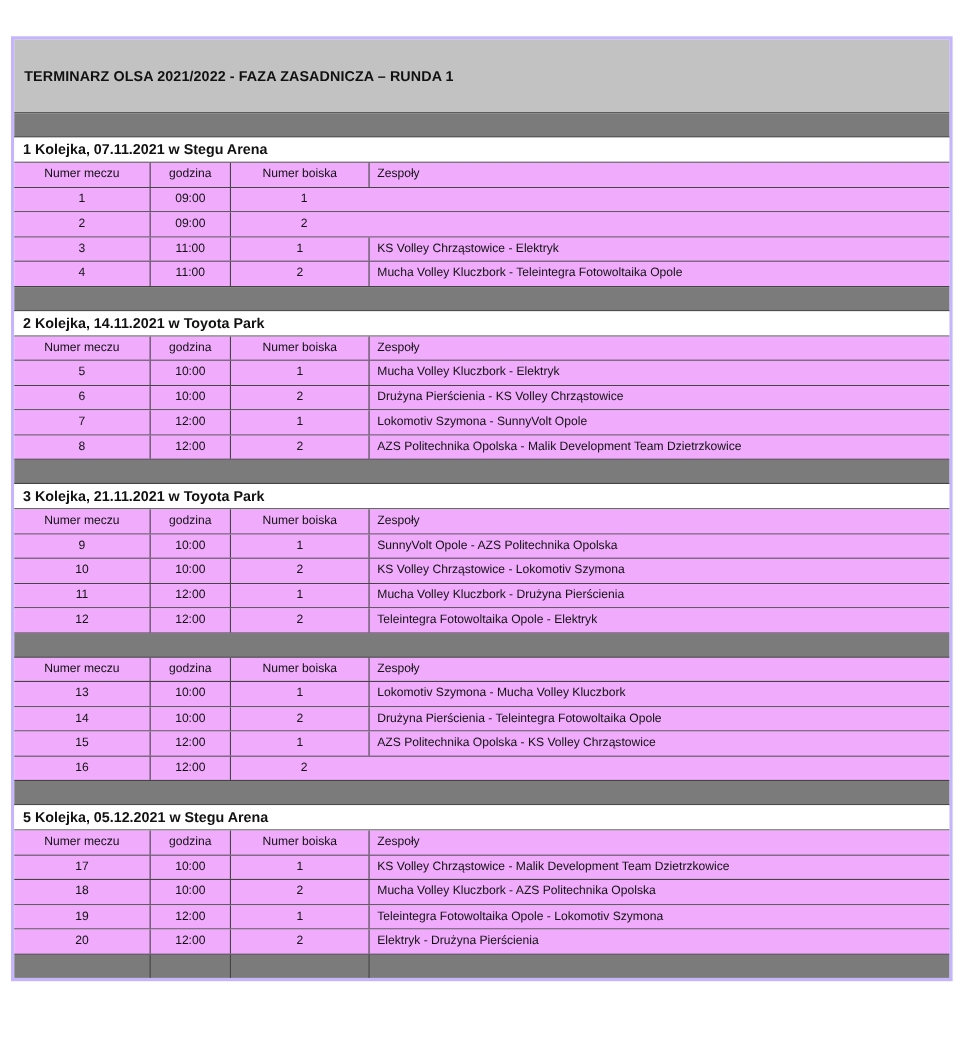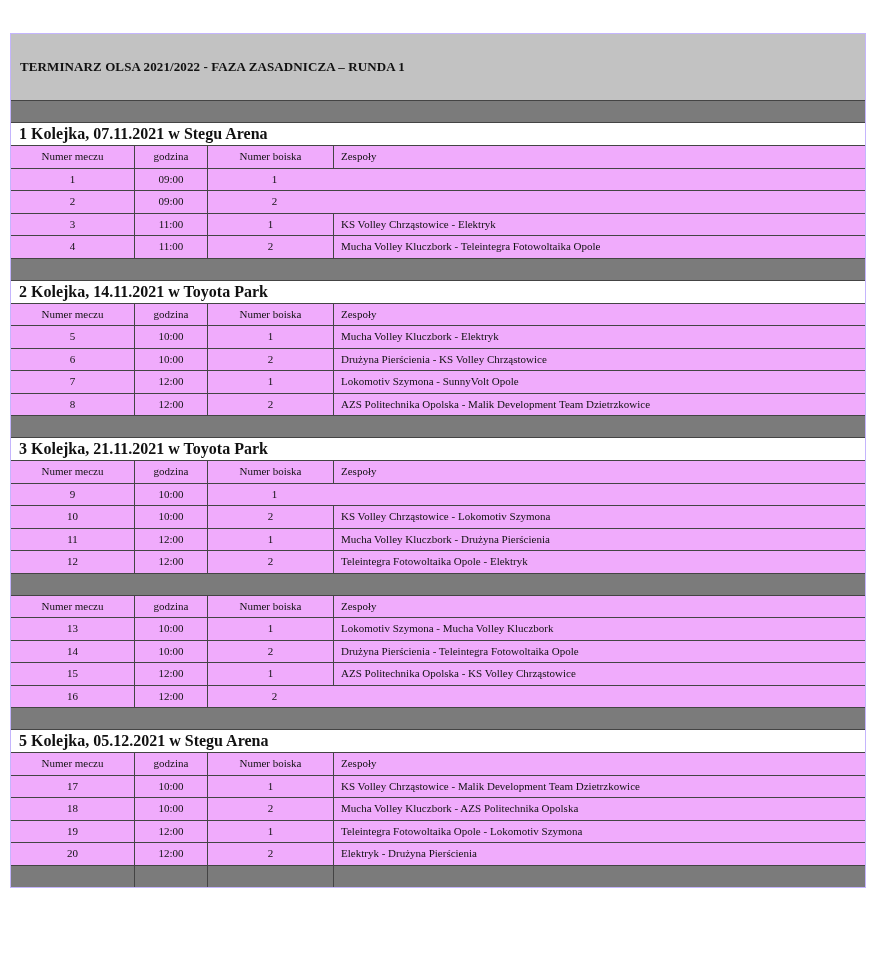--- a/index.html
+++ b/index.html
@@ -1,25 +1,25 @@
 <!DOCTYPE html>
 <html><head>
 <meta charset="utf-8">
 <style>
   html, body { margin: 0; padding: 0; background: #ffffff; }
   body { width: 876px; height: 960px; position: relative; overflow: hidden;
          font-family: "Liberation Sans", "DejaVu Sans", sans-serif; color: #111; }
   .sheet { position: absolute; left: 10px; top: 33px; width: 856px;
-           border: 1px solid #c4b5fd; box-sizing: border-box; font-family: Liberation Serif, serif; }
+           border: 3px solid #c4b5fd; box-sizing: border-box; }
   .title-box { height: 66px; background: #c2c2c2; border-bottom: 1px solid #444;
                display: flex; align-items: center; padding-left: 9px;
                font-size: 13px; font-weight: bold; letter-spacing: 0.1px; }
   .sep { height: 21px; background: #7b7b7b; border-bottom: 1px solid #444; }
   .round-title { height: 22px; line-height: 22px; padding-left: 8px;
-                 font-size: 16px; font-weight: bold; border-bottom: 1px solid #444; background: #fff; }
+                 font-size: 13px; font-weight: bold; border-bottom: 1px solid #444; background: #fff; }
   .row { display: grid; grid-template-columns: 124px 73px 126px 1fr;
          height: 21.5px; line-height: 21.5px; border-bottom: 1px solid #444; background: #f0abfc;
          font-size: 11px; }
   .row > div { border-right: 1px solid #444; white-space: nowrap; overflow: hidden; }
   .row > div:last-child { border-right: none; padding-left: 7px; }
   .c { text-align: center; }
   .hdr > div:first-child { text-align: center; }
   .tail { display: grid; grid-template-columns: 124px 73px 126px 1fr; height: 21px;
           background: #7b7b7b; }
   .tail > div { border-right: 1px solid #444; }
@@ -103,20 +103,21 @@
         <div class="row hdr">
           <div>Numer meczu</div>
           <div class="c">godzina</div>
           <div class="c">Numer boiska</div>
           <div>Zespoły</div>
         </div>
         <div class="row">
           <div class="c">9</div>
           <div class="c">10:00</div>
           <div class="c">1</div>
+          <div>SunnyVolt Opole - AZS Politechnika Opolska</div>
         </div>
         <div class="row">
           <div class="c">10</div>
           <div class="c">10:00</div>
           <div class="c">2</div>
           <div>KS Volley Chrząstowice - Lokomotiv Szymona</div>
         </div>
         <div class="row">
           <div class="c">11</div>
           <div class="c">12:00</div>

